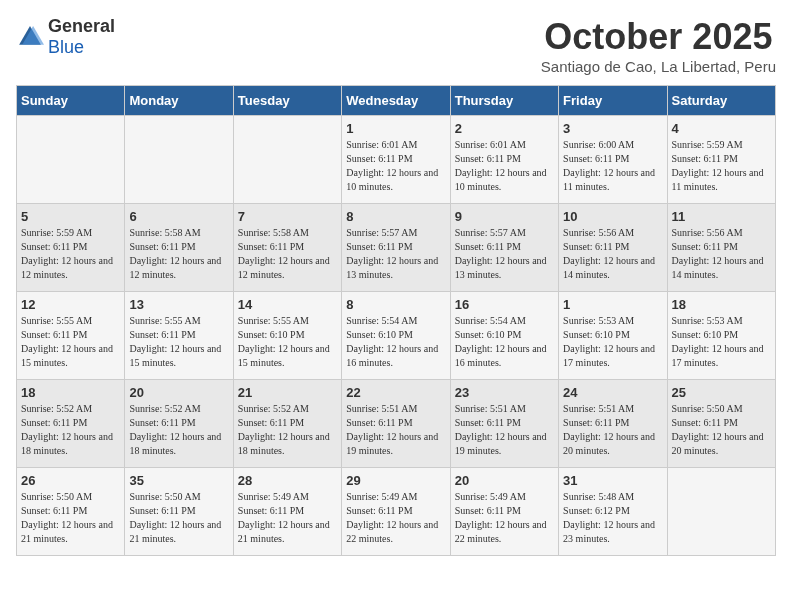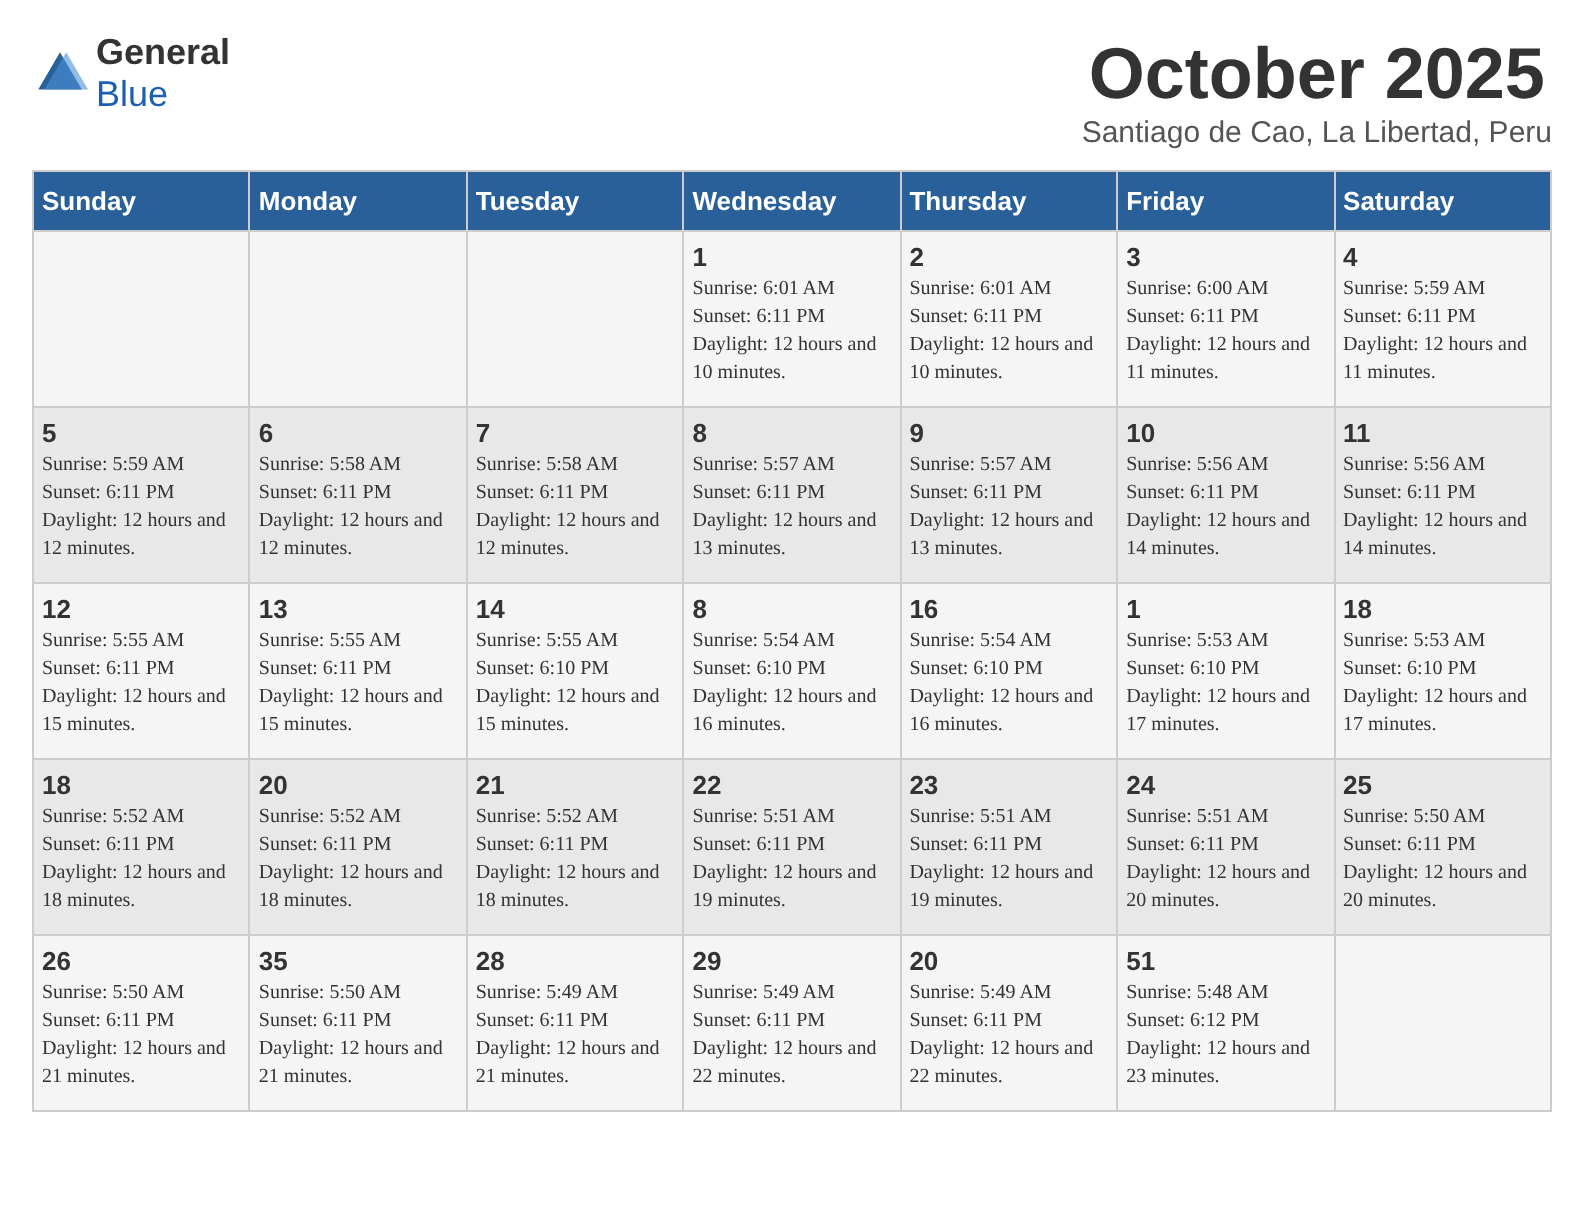--- a/index.html
+++ b/index.html
@@ -252,19 +252,19 @@
         </td>
         <td>
           <span class="day-num">29</span>
           <div class="cell-content">Sunrise: 5:49 AM<br>Sunset: 6:11 PM<br>Daylight: 12 hours and 22 minutes.</div>
         </td>
         <td>
           <span class="day-num">20</span>
           <div class="cell-content">Sunrise: 5:49 AM<br>Sunset: 6:11 PM<br>Daylight: 12 hours and 22 minutes.</div>
         </td>
         <td>
-          <span class="day-num">51</span>
+          <span class="day-num">31</span>
           <div class="cell-content">Sunrise: 5:48 AM<br>Sunset: 6:12 PM<br>Daylight: 12 hours and 23 minutes.</div>
         </td>
         <td></td>
       </tr>
     </tbody>
 </table>
 
 </body></html>

